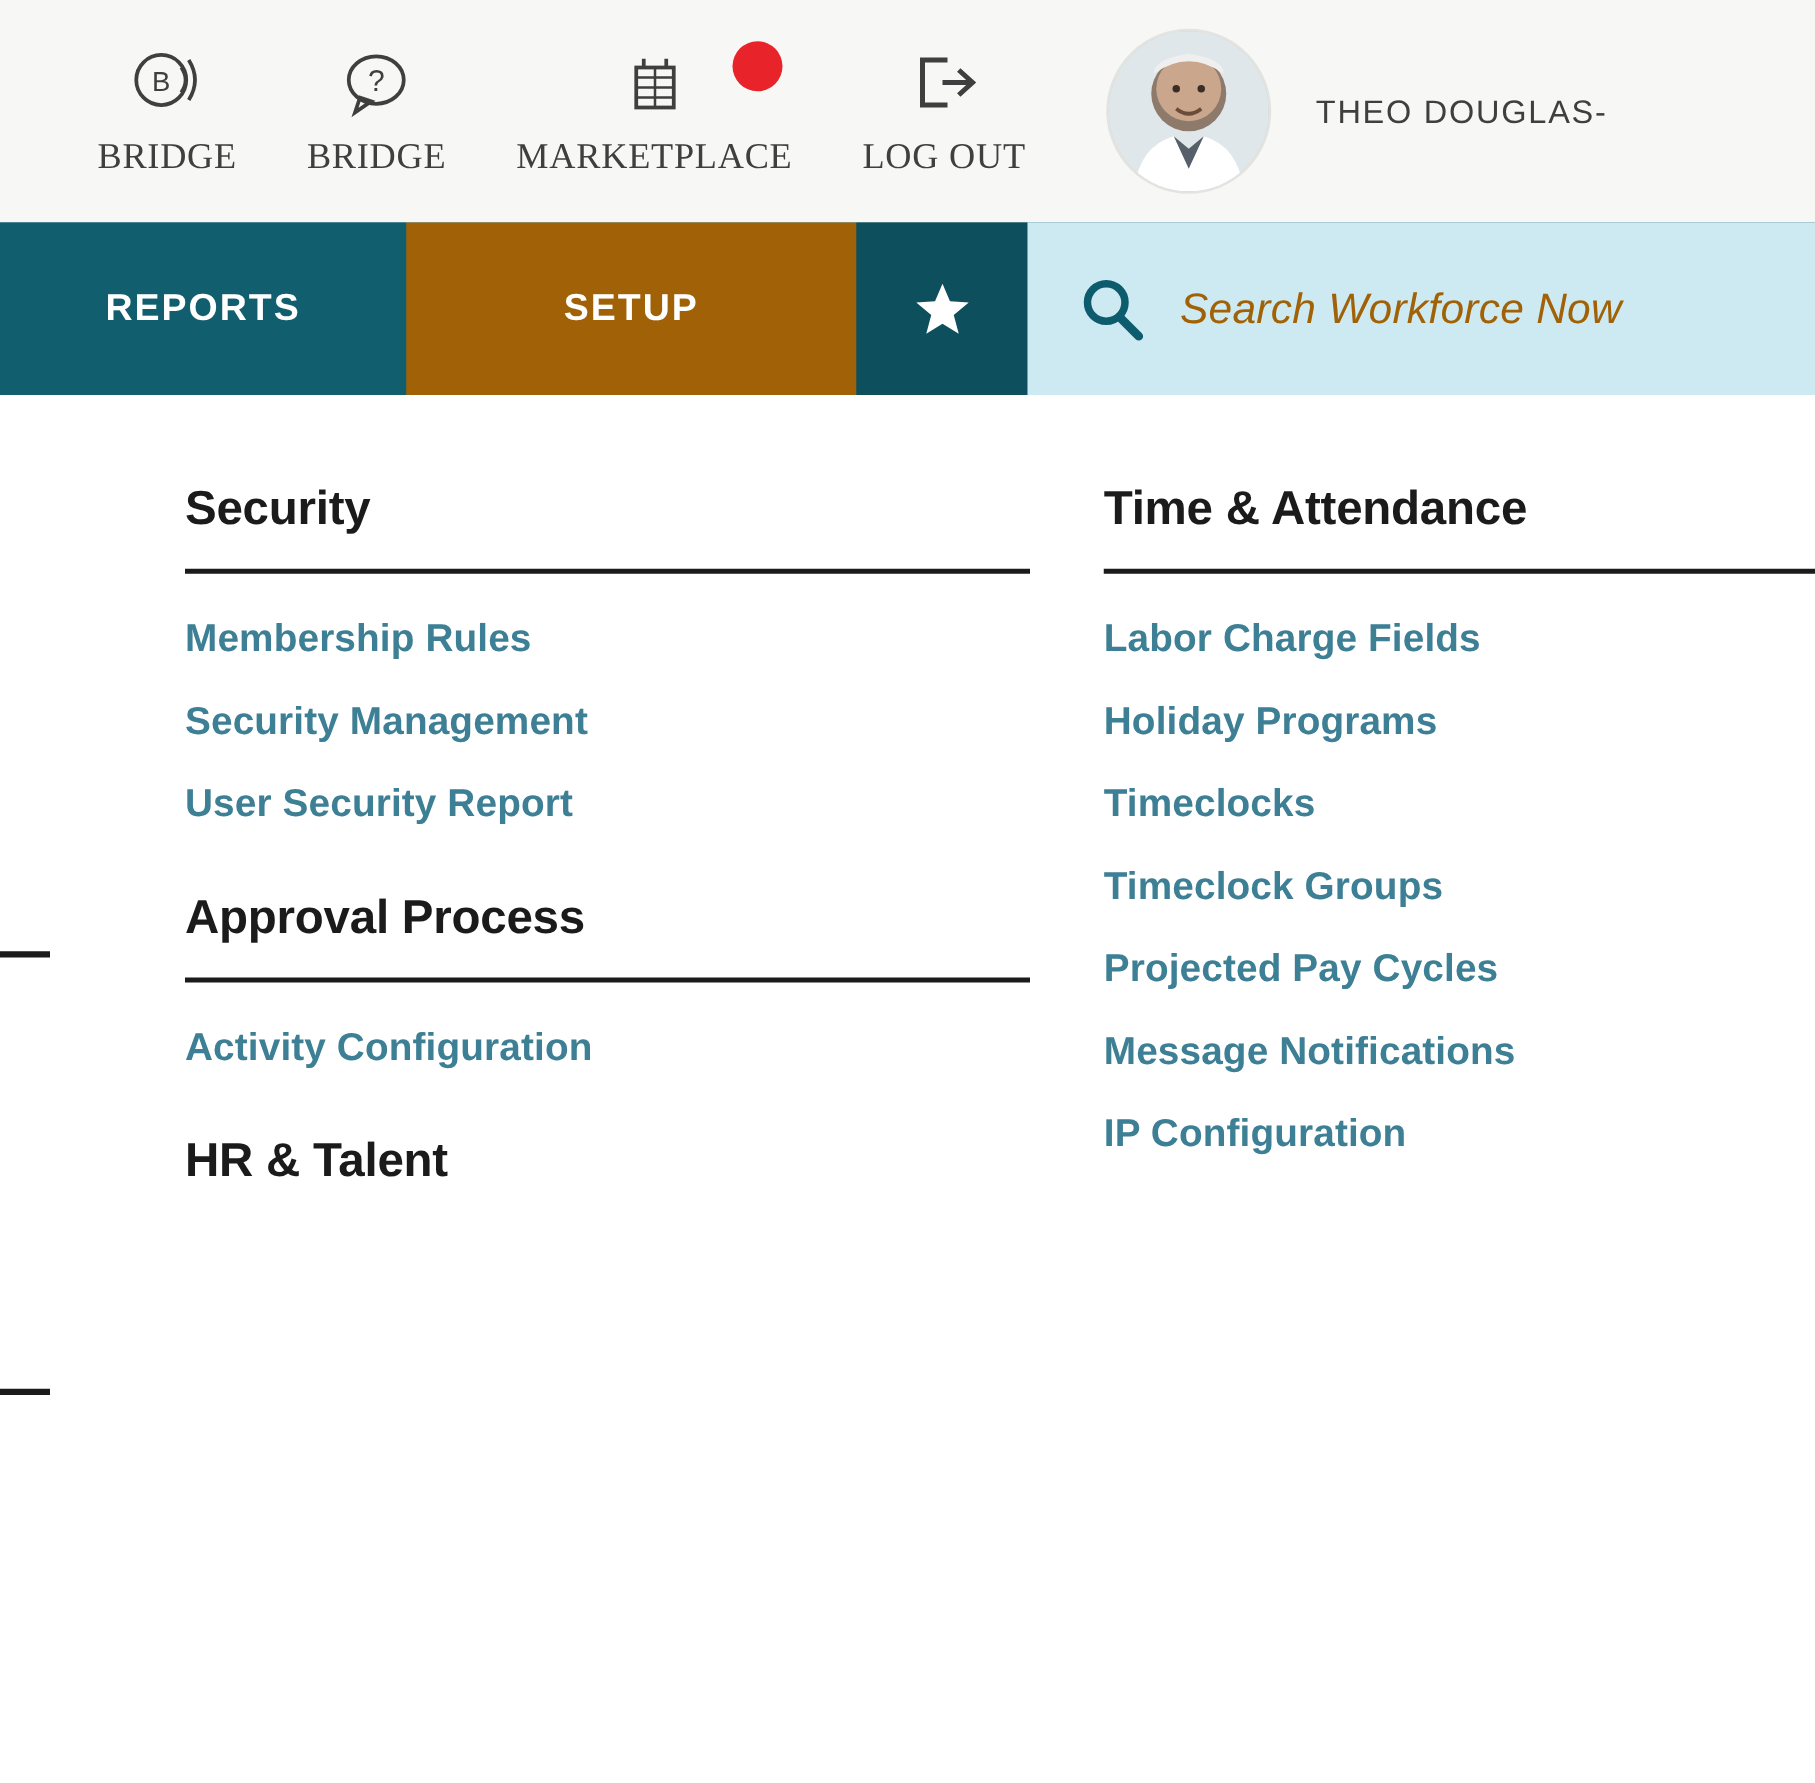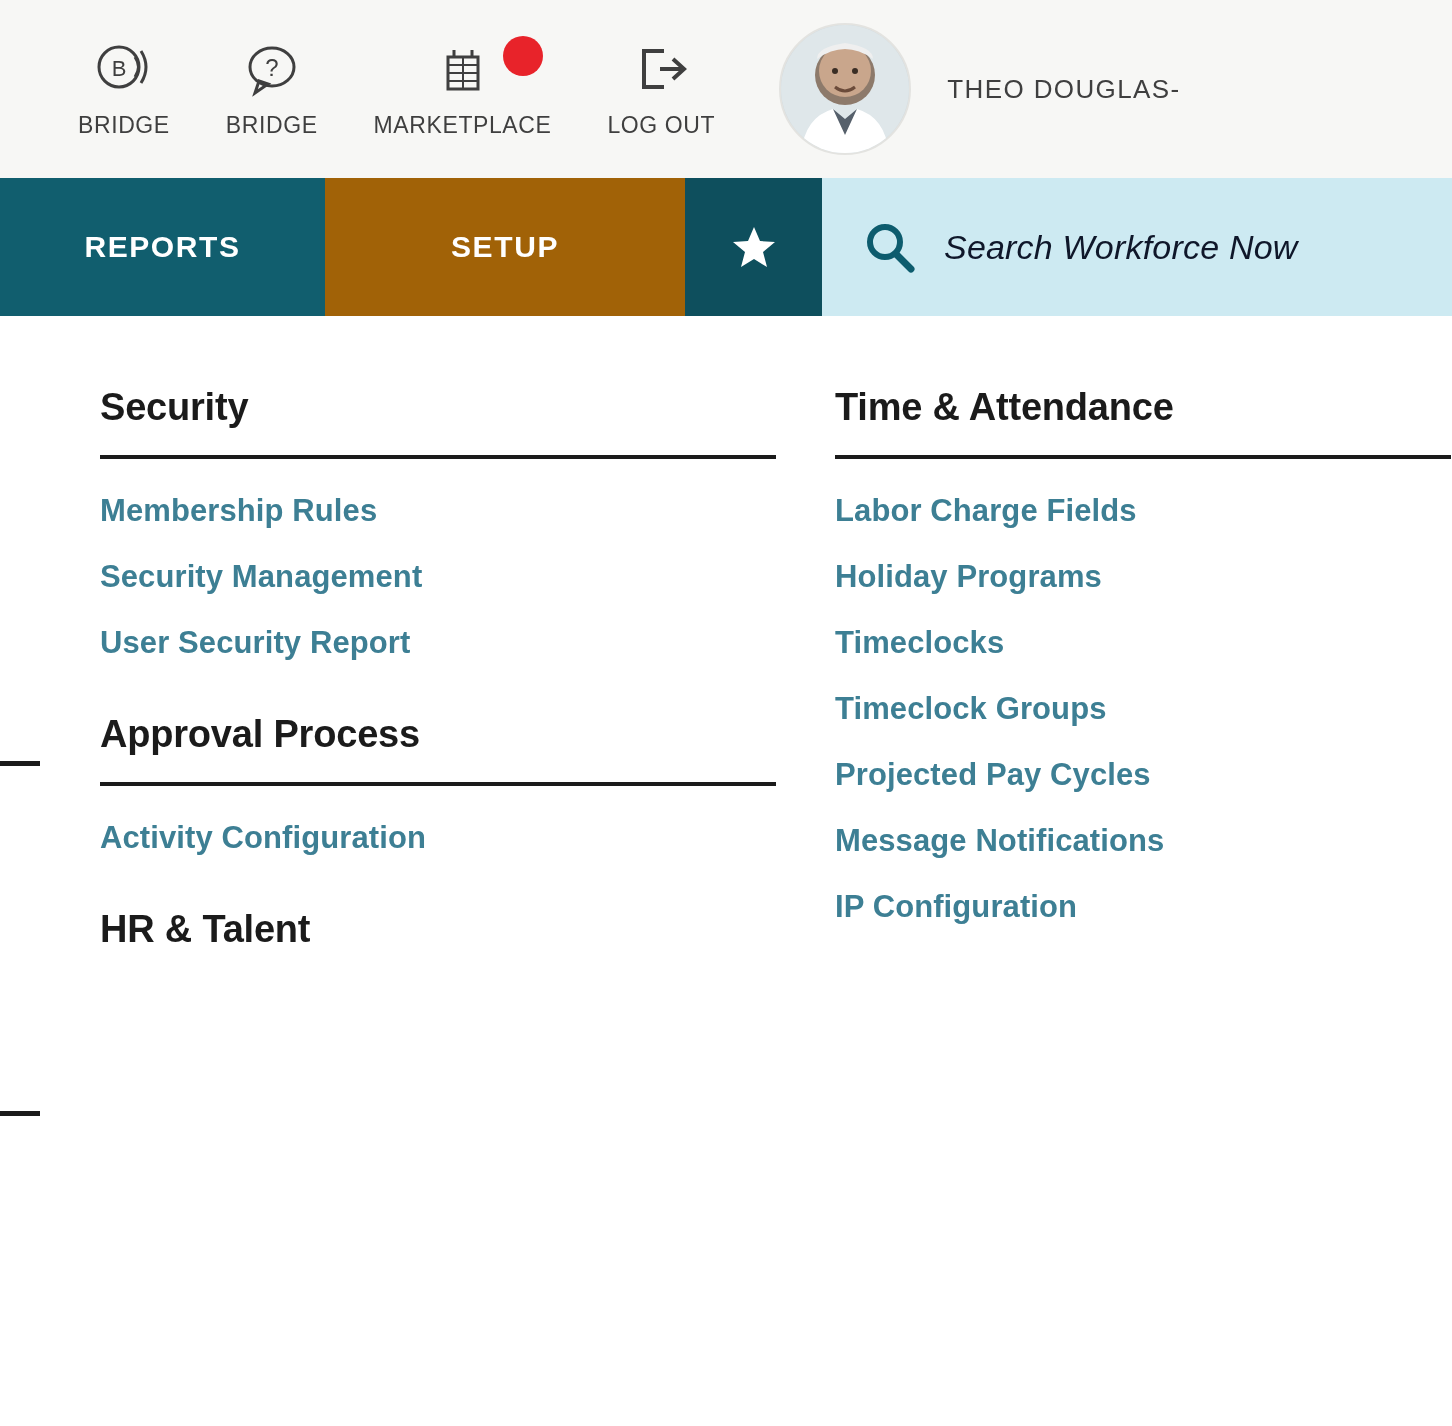--- a/index.html
+++ b/index.html
@@ -36,24 +36,24 @@
   }
   .util-icon {
     height: 62px;
     display: flex;
     align-items: center;
     justify-content: center;
     color: #3f3f3f;
   }
   .util-label {
     margin-top: 10px;
-    font-size: 23px;
+    font-size: 29px;
     letter-spacing: 0.6px;
     color: #3f3f3f;
-    font-family: Liberation Sans, sans-serif;
+    font-family: Liberation Serif, serif;
   }
   .badge-dot {
     position: absolute;
     top: -4px;
     right: 8px;
     width: 40px;
     height: 40px;
     border-radius: 50%;
     background: #e8232a;
   }
@@ -131,42 +131,42 @@
     cursor: text;
   }
   .search-box .mag {
     margin-right: 28px;
     display: flex;
     align-items: center;
   }
   .search-placeholder {
     font-size: 34px;
     font-style: italic;
-    color: #0f172a;
+    color: #a16207;
     letter-spacing: 0.2px;
   }
 
   
   .menu-panel {
     position: relative;
     background: #ffffff;
     height: 1110px;
     padding-top: 70px;
     box-sizing: border-box;
   }
   .menu-columns {
     display: flex;
   }
   .menu-col {
     box-sizing: border-box;
   }
   .menu-col.col1 { width: 835px; padding-left: 100px; }
   .menu-col.col2 { width: 617px; padding-left: 0px; }
 
-  .group { margin-bottom: 14px; }
+  .group { margin-bottom: 14px; margin-left: 48px; }
   .group-title {
     font-size: 38px;
     font-weight: bold;
     color: #1b1b1b;
     letter-spacing: -0.2px;
     margin-bottom: 26px;
   }
   .group-rule {
     height: 4px;
     background: #1b1b1b;

